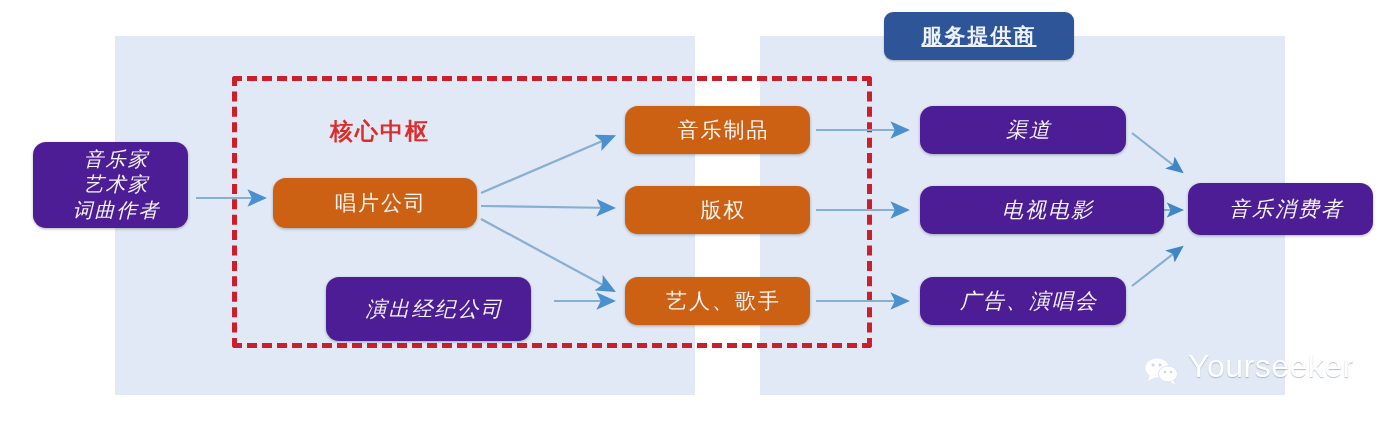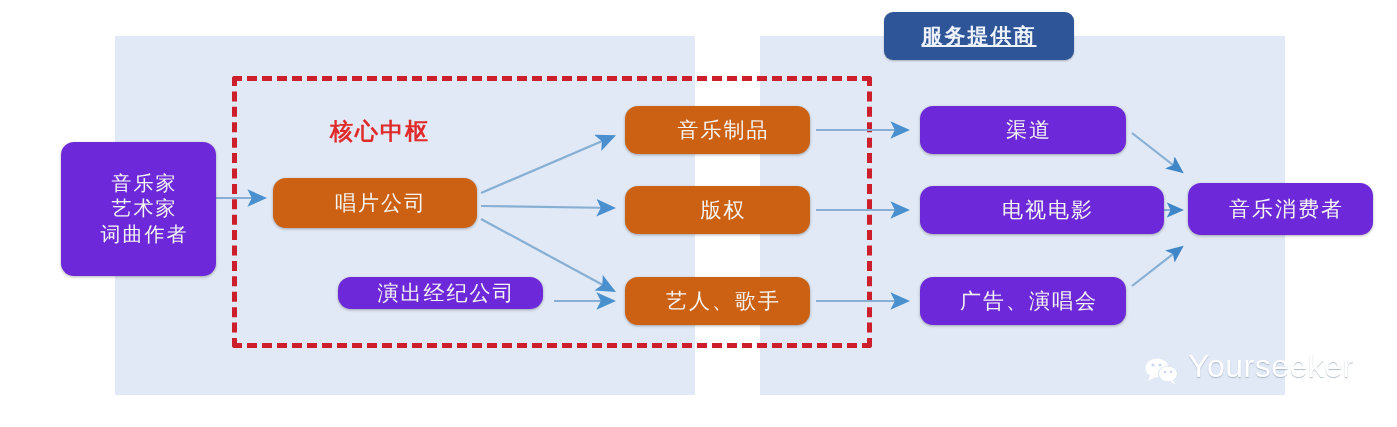--- a/index.html
+++ b/index.html
@@ -25,27 +25,27 @@
   }
 
   .node{
     position:absolute;display:flex;align-items:center;justify-content:center;
     border-radius:13px;color:#f4f4f2;text-align:right;
     font-size:21px;letter-spacing:2px;
     box-shadow:0 1px 3px rgba(0,0,0,.30);
     box-sizing:border-box;
     padding-left:12px;
   }
-  .node.gray{background:#6d28d9;}
+  .node.gray{background:#4c1d95;font-style:italic;}
   .node.orange{background:#cc6114;}
 
-  #n-creators{left:33px;top:142px;width:155px;height:134px;flex-direction:column;line-height:1.28;font-size:20px;margin-left:28px;}
+  #n-creators{left:33px;top:142px;width:155px;height:86px;flex-direction:column;line-height:1.28;font-size:20px;}
   #n-label{position:absolute;left:330px;top:116px;color:#e02b2b;font-size:23px;font-weight:700;letter-spacing:2px;}
   #n-record{left:273px;top:178px;width:204px;height:50px;}
-  #n-agency{left:338px;top:277px;width:205px;height:32px;}
+  #n-agency{left:326px;top:277px;width:205px;height:64px;}
   #n-products{left:625px;top:106px;width:185px;height:48px;}
   #n-copyright{left:625px;top:186px;width:185px;height:48px;}
   #n-artists{left:625px;top:277px;width:185px;height:48px;}
   #n-channel{left:920px;top:106px;width:206px;height:48px;}
   #n-tvfilm{left:920px;top:186px;width:244px;height:48px;}
   #n-adshow{left:920px;top:277px;width:206px;height:48px;}
   #n-consumer{left:1188px;top:183px;width:185px;height:52px;}
 
   #arrows{position:absolute;left:0;top:0;width:1397px;height:427px;pointer-events:none;}
 

